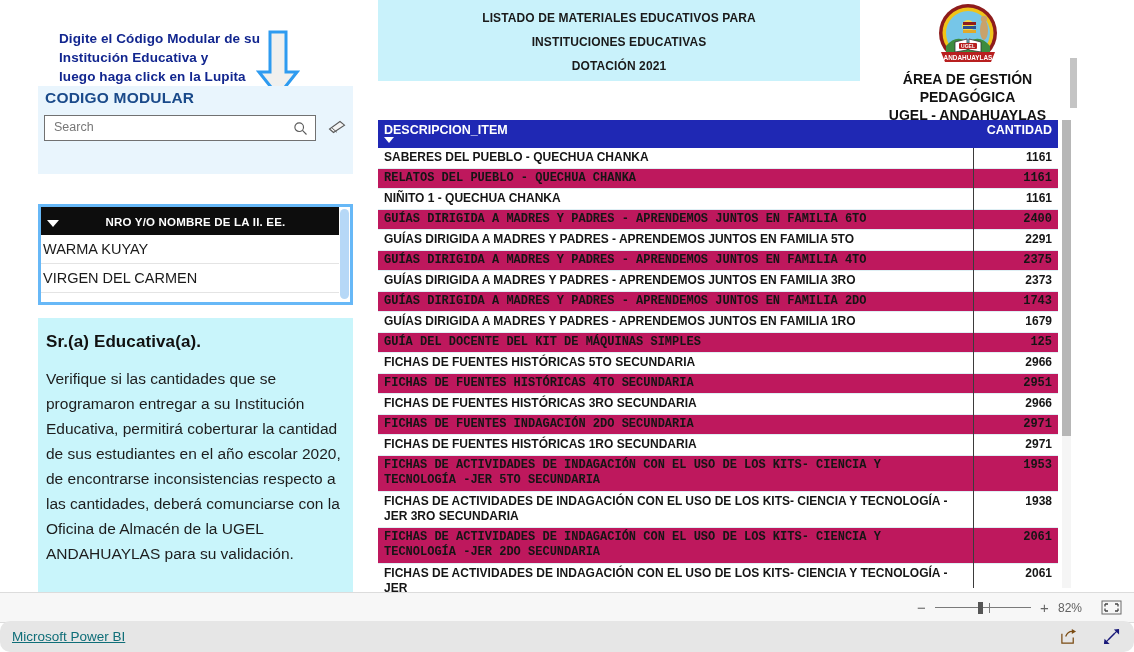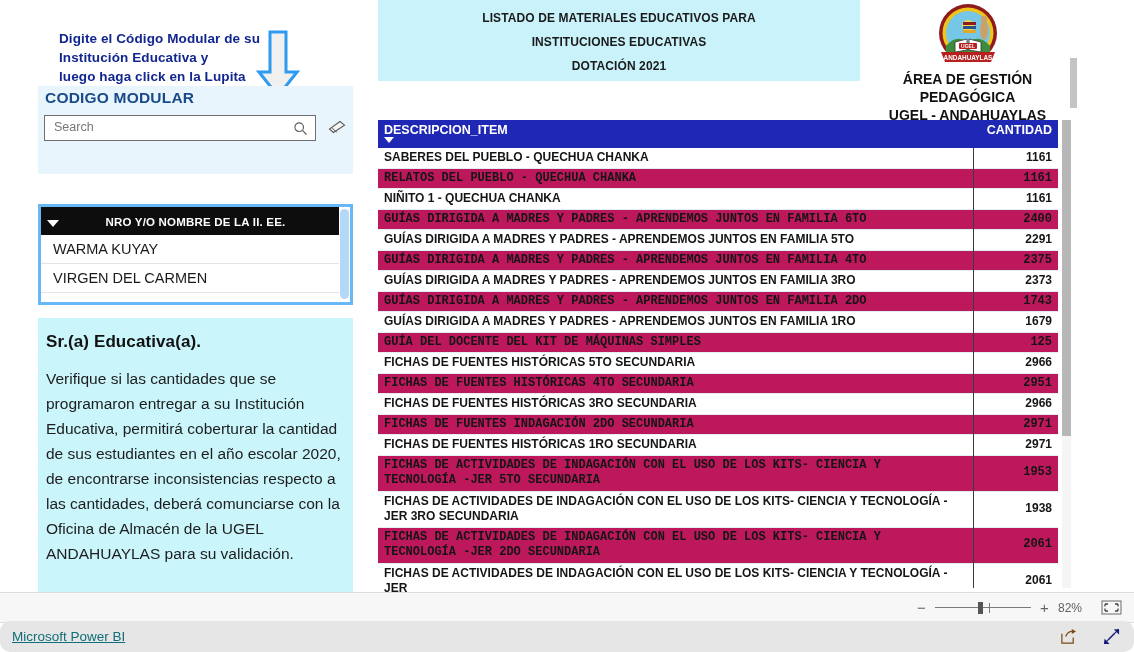--- a/index.html
+++ b/index.html
@@ -126,21 +126,21 @@
     position: absolute;
     left: 6px; top: 13px;
     width: 0; height: 0;
     border-left: 6px solid transparent;
     border-right: 6px solid transparent;
     border-top: 7px solid #ffffff;
   }
   .ie-row {
     height: 29px;
     line-height: 29px;
-    padding-left: 12px;
+    padding-left: 2px;
     font-size: 14.5px;
     color: #1a1a1a;
     border-bottom: 1px solid #e4e4e4;
     background: #fff;
     box-sizing: border-box;
     white-space: nowrap;
     overflow: hidden;
   }
   .ie-row.clipped { color: #4a4a4a; }
   .ie-scroll-track {
@@ -242,21 +242,21 @@
   .head-caret {
     position: absolute;
     left: 6px; top: 17px;
     width: 0; height: 0;
     border-left: 5px solid transparent;
     border-right: 5px solid transparent;
     border-top: 6px solid #ffffff;
   }
   .mx-row {
     display: flex;
-    align-items: center;
+    align-items: flex-start;
     font-weight: bold;
     color: #151515;
     border-bottom: 1px solid #dfeff4;
     min-height: 19px;
   }
   .mx-row.alt { background: #be185d; font-family: Liberation Mono, monospace; }
   .mx-row.plain { background: #ffffff; }
   .mx-row .c1 {
     flex: 1;
     padding: 2px 4px 2px 6px;

